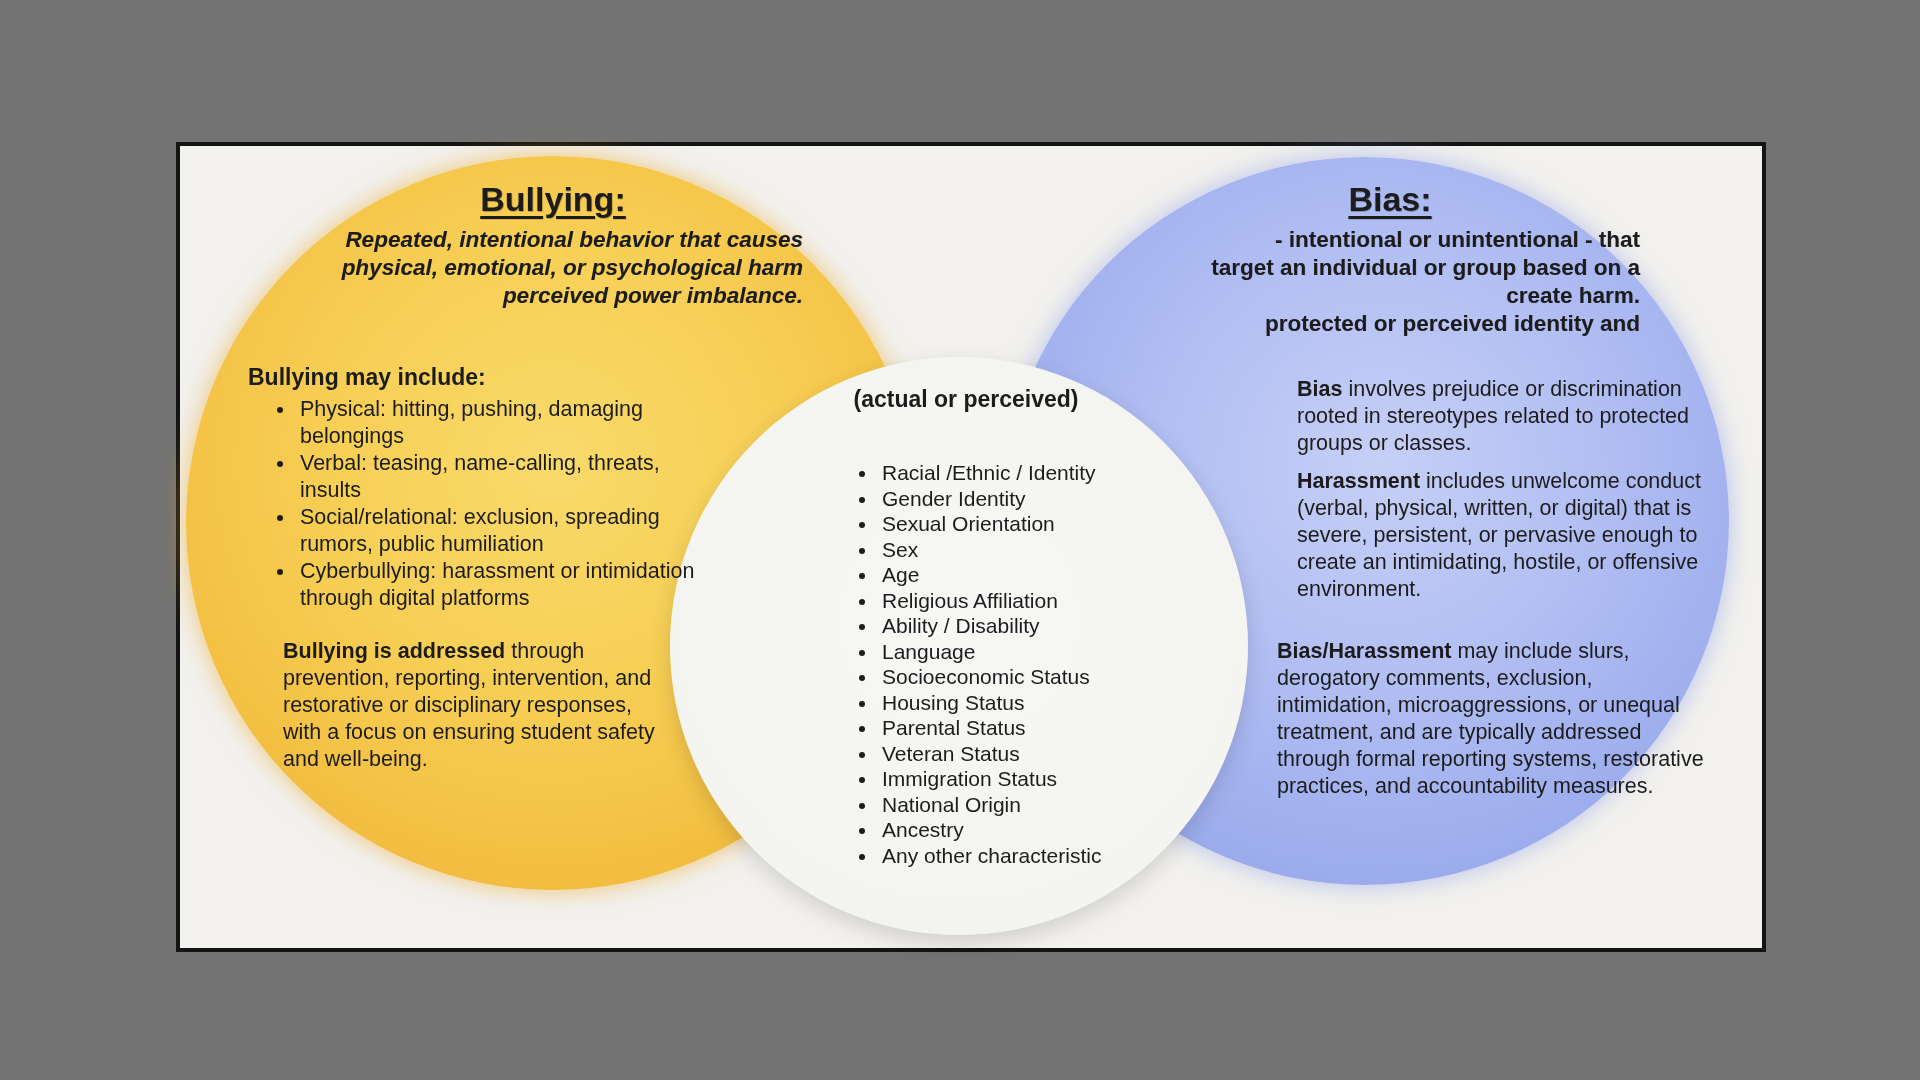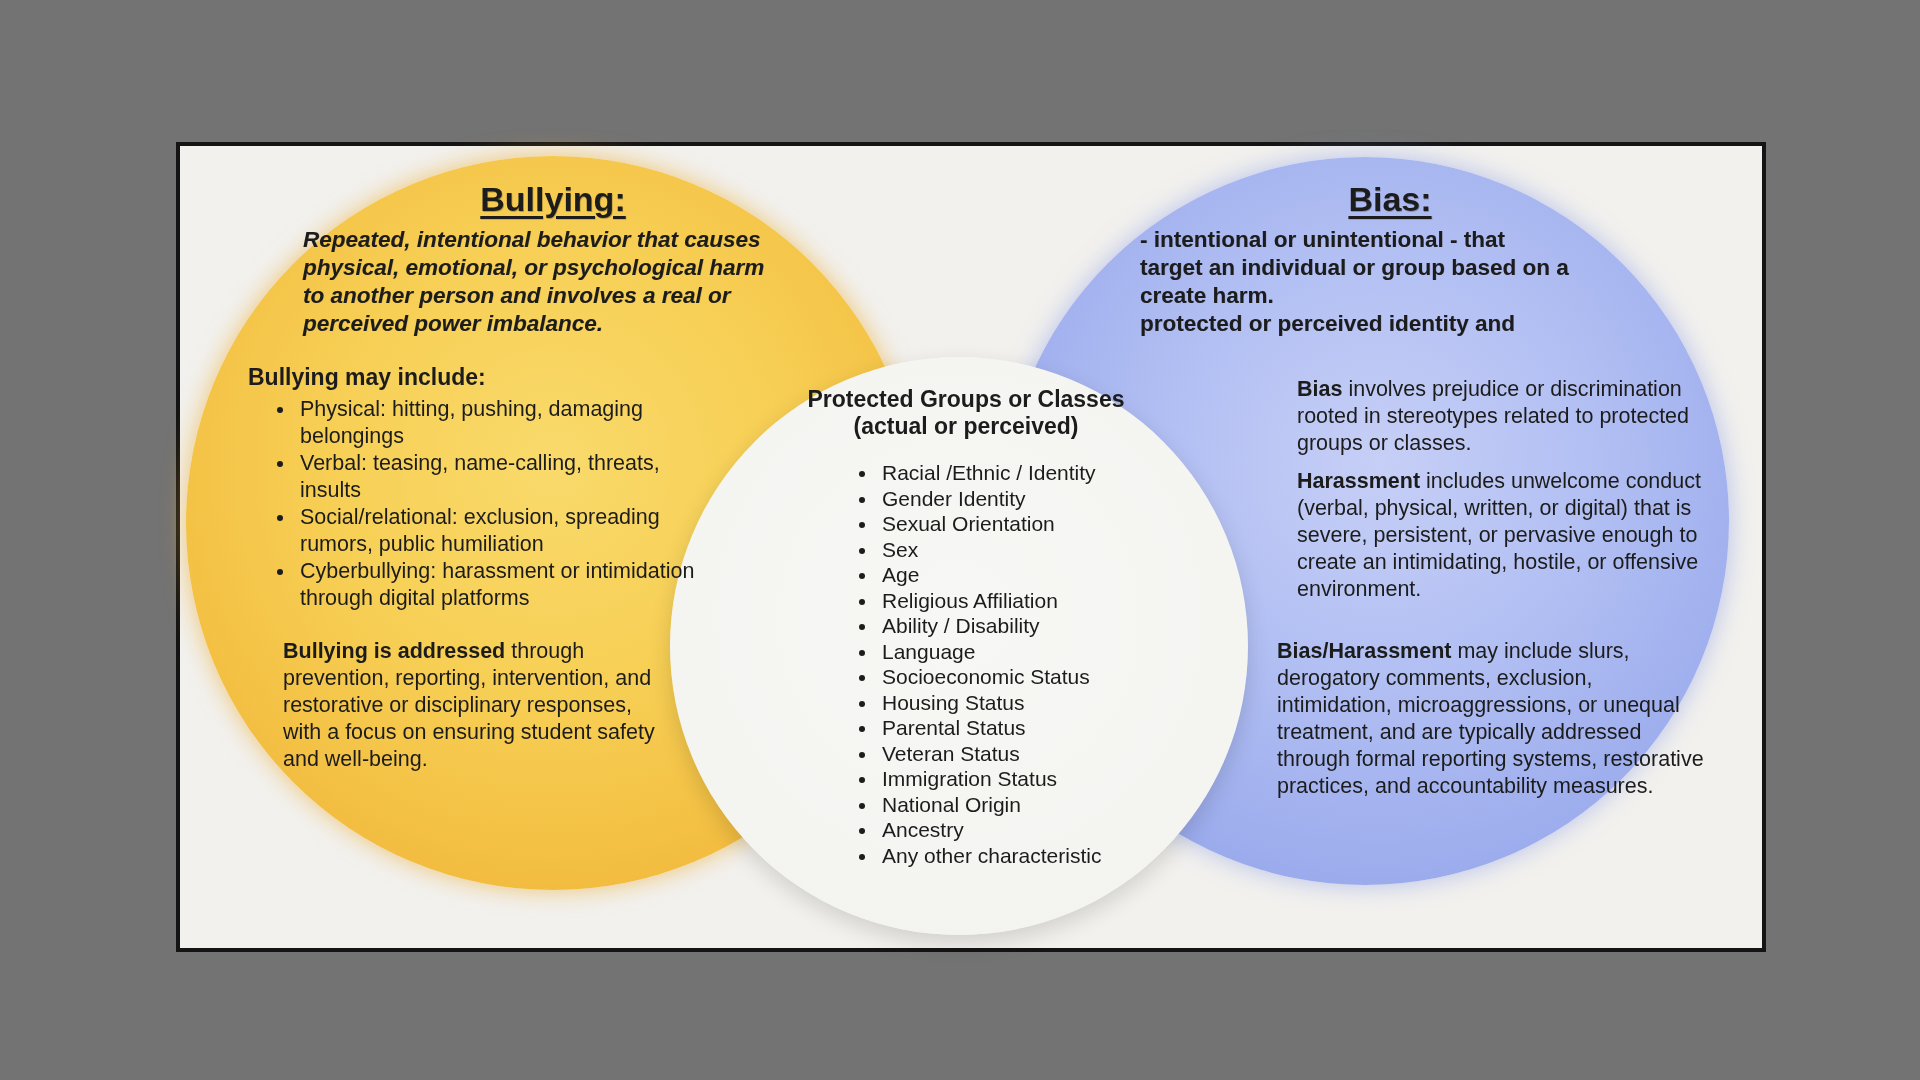--- a/index.html
+++ b/index.html
@@ -29,21 +29,21 @@
     box-shadow:0 8px 22px rgba(0,0,0,.14);
   }
   .txt{position:absolute;z-index:3;}
   .section-title{
     font-size:34px;font-weight:bold;text-align:center;
     text-decoration:underline;text-decoration-thickness:3px;text-underline-offset:5px;
     text-shadow:0.6px 0.6px 0 rgba(0,0,0,.25);
   }
   #bullying-title{left:353px;top:180px;width:400px;}
   #bias-title{left:1190px;top:180px;width:400px;}
-  .def-line{font-size:22.5px;font-weight:bold;line-height:28px;text-align:left;
+  .def-line{font-size:22.5px;font-weight:bold;line-height:28px;text-align:right;
     text-shadow:0.4px 0.4px 0 rgba(0,0,0,.2);}
   #bullying-def{left:303px;top:226px;width:500px;font-style:italic;}
   #bias-def{left:1140px;top:226px;width:500px;}
   .body-text{font-size:21.5px;line-height:27px;}
   .b{font-weight:bold;}
   #bullying-heading{left:248px;top:364px;font-size:23px;font-weight:bold;}
   #bullying-list{left:256px;top:392px;width:446px;}
   #bullying-list ul{margin:4px;padding:0 0 0 36px;list-style:disc outside;}
   #bullying-list li{font-size:21.5px;line-height:27px;padding-left:4px;}
   #bullying-footer{left:283px;top:638px;width:392px;}
@@ -65,41 +65,39 @@
 
   <div id="circle-bullying" class="circle"></div>
   <div id="circle-bias" class="circle"></div>
   <div id="circle-protected" class="circle"></div>
 
   <div id="bullying-title" class="txt section-title">Bullying:</div>
 
   <div id="bullying-def" class="txt">
     <div class="def-line">Repeated, intentional behavior that causes</div>
     <div class="def-line">physical, emotional, or psychological harm</div>
-    <div class="def-line">to another person and involves a real or</div>
     <div class="def-line">perceived power imbalance.</div>
   </div>
 
   <div id="bullying-heading" class="txt">Bullying may include:</div>
 
   <div id="bullying-list" class="txt">
     <ul>
       <li>Physical: hitting, pushing, damaging belongings</li>
       <li>Verbal: teasing, name-calling, threats, insults</li>
       <li>Social/relational: exclusion, spreading rumors, public humiliation</li>
       <li>Cyberbullying: harassment or intimidation through digital platforms</li>
     </ul>
   </div>
 
   <div id="bullying-footer" class="txt body-text">
     <span class="b">Bullying is addressed</span><span> through prevention, reporting, intervention, and restorative or disciplinary responses, with a focus on ensuring student safety and well-being.</span>
   </div>
 
   <div id="protected-title" class="txt">
-    <div>Protected Groups or Classes</div>
     <div>(actual or perceived)</div>
   </div>
 
   <div id="protected-list" class="txt">
     <ul>
       <li>Racial /Ethnic / Identity</li>
       <li>Gender Identity</li>
       <li>Sexual Orientation</li>
       <li>Sex</li>
       <li>Age</li>

